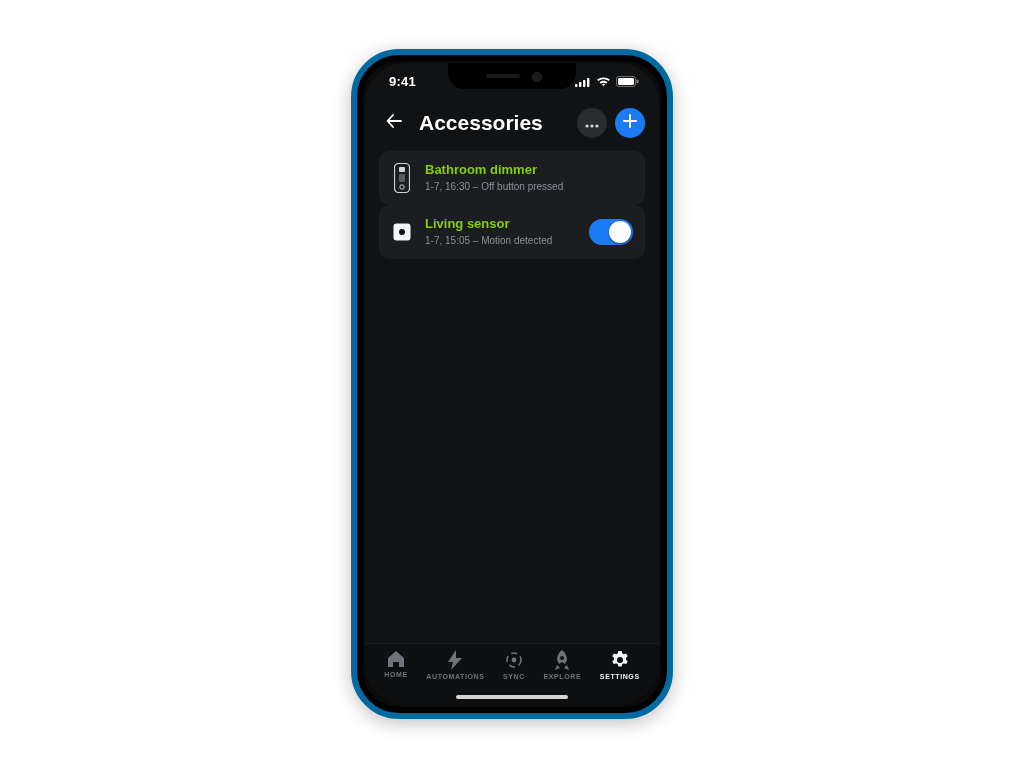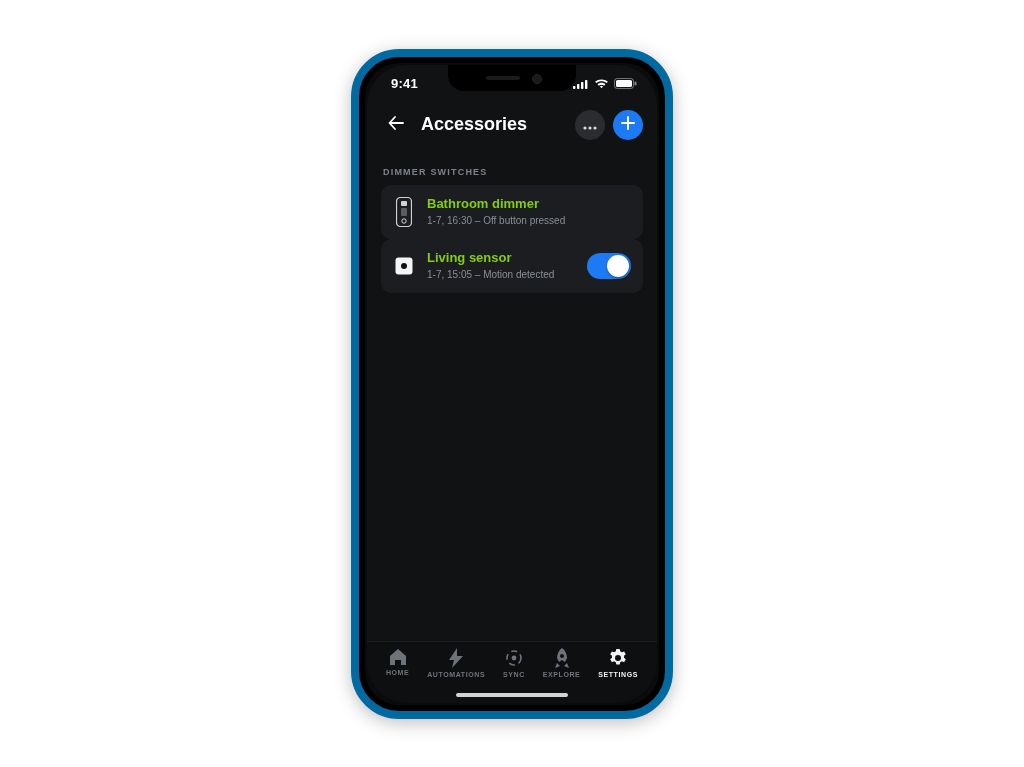--- a/index.html
+++ b/index.html
@@ -4,21 +4,21 @@
 <style>
   * { box-sizing: border-box; margin: 0; padding: 0; }
   html, body { width: 1024px; height: 767px; background: #ffffff; font-family: -apple-system, "Helvetica Neue", Arial, sans-serif; }
   .stage { width: 1024px; height: 767px; display: flex; align-items: center; justify-content: center; }
 
   
   .phone {
     width: 322px; height: 670px;
     background: #0b0b0b;
     border-radius: 48px;
-    border: 8px solid #0369a1;
+    border: 6px solid #0369a1;
     box-shadow: 0 4px 18px rgba(0,0,0,.25), inset 0 0 0 6px #000;
     position: relative;
     overflow: hidden;
   }
   
   .side-btn { position: absolute; background:#262626; }
   .sbt-l1 { left:-4px; top:120px; width:4px; height:28px; border-radius:3px 0 0 3px; }
   .sbt-l2 { left:-4px; top:170px; width:4px; height:48px; border-radius:3px 0 0 3px; }
   .sbt-l3 { left:-4px; top:228px; width:4px; height:48px; border-radius:3px 0 0 3px; }
   .sbt-r1 { right:-4px; top:180px; width:4px; height:70px; border-radius:0 3px 3px 0; }
@@ -42,21 +42,21 @@
   
   .statusbar { height:38px; flex:0 0 38px; display:flex; align-items:center; justify-content:space-between; padding:0 20px 0 24px; color:#fff; }
   .clock { font-size:13px; font-weight:600; letter-spacing:.2px; }
   .sb-right { display:flex; align-items:center; gap:5px; }
   .sb-right svg { display:block; }
 
   
   .header { flex:0 0 44px; display:flex; align-items:center; padding:0 14px; gap:10px; color:#fff; }
   .icon-btn { width:30px; height:30px; border-radius:50%; background:#2a2c2f; display:flex; align-items:center; justify-content:center; color:#eaeaea; }
   .icon-btn.plus { background:#1c7bf4; color:#fff; }
-  .title { font-size:18px; font-weight:600; flex:1 1 auto; }
+  .title { font-size:21px; font-weight:600; flex:1 1 auto; }
   .hdr-actions { display:flex; gap:8px; }
 
   
   .content { flex:1 1 auto; overflow:auto; padding:6px 14px 0 14px; }
   .section-label { color:#7e838a; font-size:9px; font-weight:700; letter-spacing:1.2px; padding:14px 2px 8px; text-transform:uppercase; }
   .card-list { display:flex; flex-direction:column; gap:6px; }
   .row {
     background:#1b1d20; border-radius:10px; padding:10px 12px;
     display:flex; align-items:center; gap:12px;
   }
@@ -146,21 +146,20 @@
               <svg width="14" height="14" viewBox="0 0 14 14">
                 <path d="M7 1v12M1 7h12" stroke="#fff" stroke-width="2" stroke-linecap="round"></path>
               </svg>
             </span>
           </div>
         </div>
       </div>
 
       <div class="content">
 
-        <div class="section-label">DIMMER SWITCHES</div>
         <div class="card-list">
           <div class="row">
             <div class="dev-icon">
               <svg width="16" height="30" viewBox="0 0 16 30">
                 <rect x="0.5" y="0.5" width="15" height="29" rx="4" fill="none" stroke="#cfd2d6" stroke-width="1.2"></rect>
                 <rect x="5" y="4" width="6" height="5" rx="1" fill="#cfd2d6"></rect>
                 <rect x="5" y="11" width="6" height="8" rx="1" fill="#cfd2d6" fill-opacity=".35"></rect>
                 <circle cx="8" cy="24" r="2.2" fill="none" stroke="#cfd2d6" stroke-width="1"></circle>
               </svg>
             </div>

